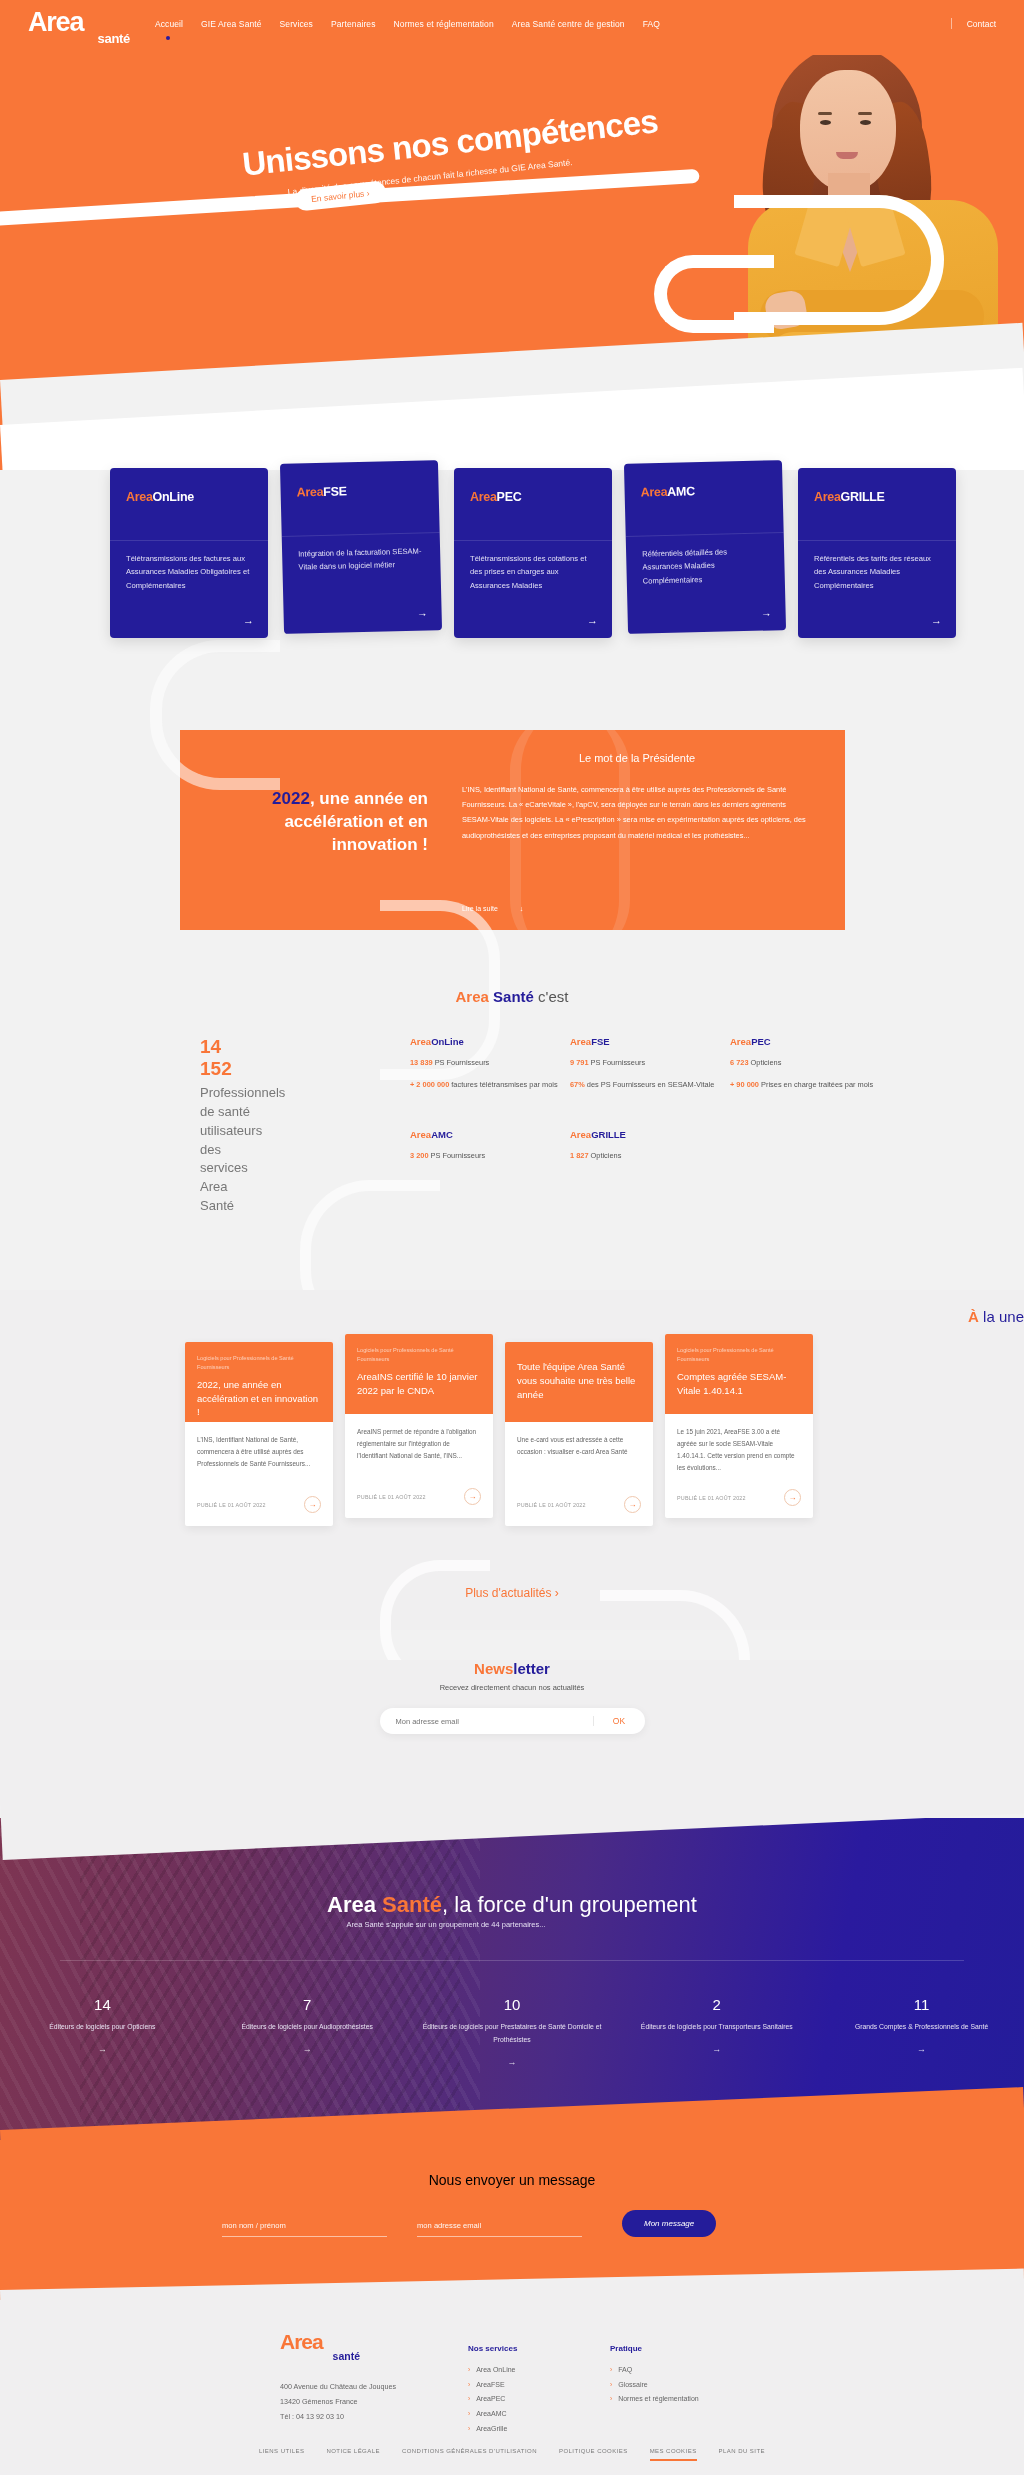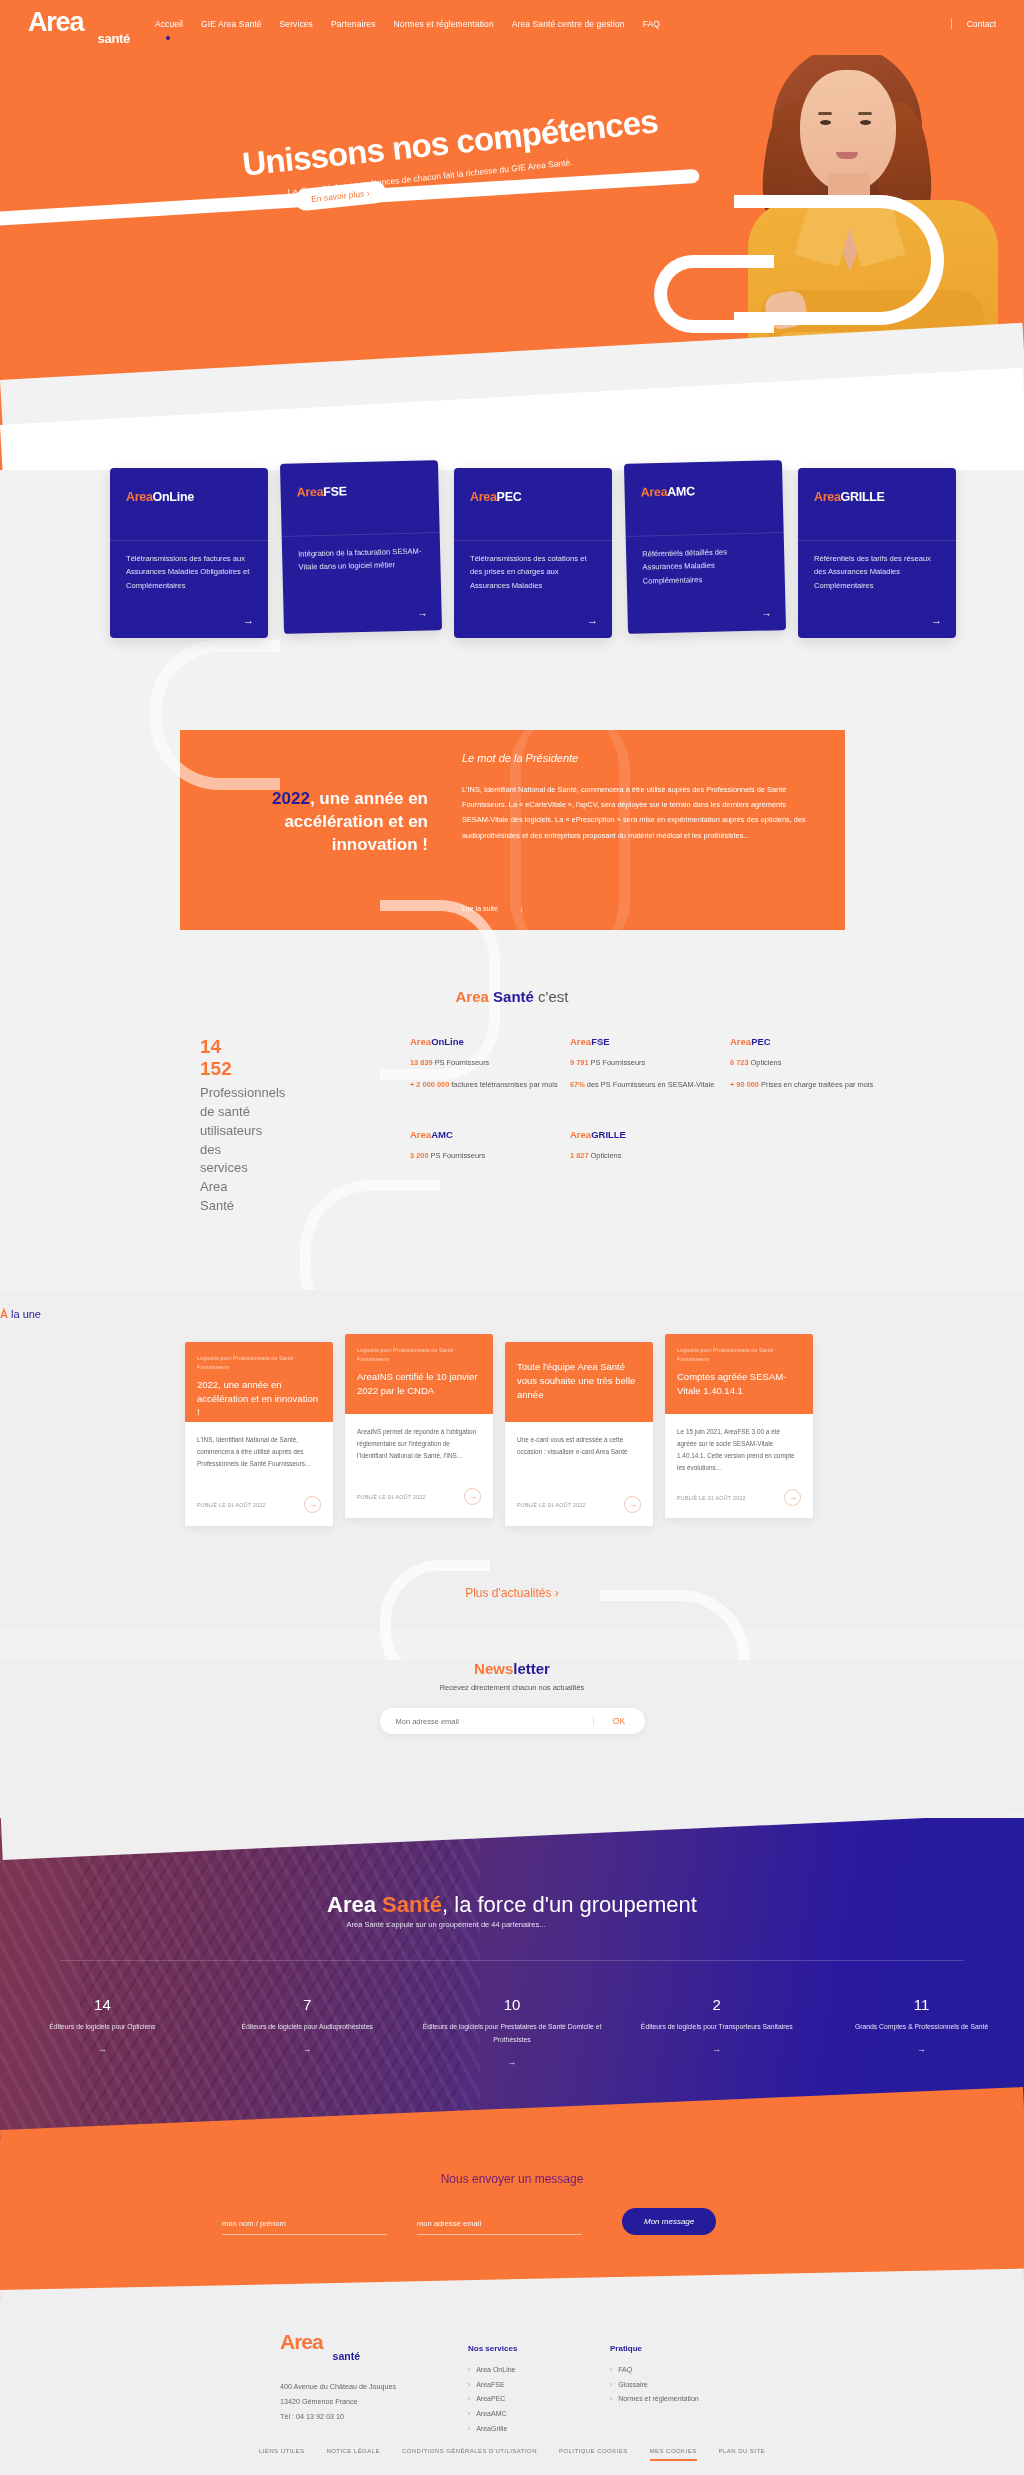--- a/index.html
+++ b/index.html
@@ -103,21 +103,21 @@
   .pres-wrap { position:absolute; top:700px; left:0; width:1024px; height:250px; }
   .pres { position:absolute; left:180px; top:30px; width:665px; height:200px;
           background:#F97638; overflow:hidden; }
   .pres-squig { position:absolute; left:330px; top:-20px; width:120px; height:250px;
           border:11px solid rgba(255,255,255,.12); border-top:none; border-bottom:none;
           border-radius:60px; }
   .pres-left { position:absolute; left:28px; top:58px; width:220px; text-align:right; }
   .pres-left h3 { font-size:17px; font-weight:bold; color:#fff; line-height:1.35; }
   .pres-left h3 .yr { color:#241C9A; }
   .pres-right { position:absolute; left:282px; top:22px; width:350px; }
-  .pres-right h4 { color:#fff; font-size:11px; font-weight:normal; text-align:left; margin-bottom:18px;font-style:italic; }
+  .pres-right h4 { color:#fff; font-size:11px; font-weight:normal; text-align:center; margin-bottom:18px; }
   .pres-right p { color:#fff; font-size:7.4px; line-height:2.05; }
   .pres-more { position:absolute; left:282px; bottom:18px; color:#fff; font-size:7px; }
   .pres-more .ar { margin-left:22px; }
 
   
   .stats { position:absolute; top:980px; left:0; width:1024px; height:320px; background:transparent;}
   .stats-title { text-align:center; font-size:15px; padding-top:8px; }
   .stats-title .o { color:#F97638; font-weight:bold;}
   .stats-title .b { color:#241C9A; font-weight:bold;}
   .stats-title .g { color:#555; }
@@ -129,21 +129,21 @@
   .stat-row { display:flex; gap:0; }
   .stat-col { width:160px; margin-bottom:28px; }
   .stat-col .name { font-size:9.5px; font-weight:bold; margin-bottom:10px; }
   .stat-col .name .o { color:#F97638; }
   .stat-col .name .b { color:#241C9A; }
   .stat-col .line { font-size:7.4px; color:#555; line-height:1.6; margin-bottom:10px;}
   .stat-col .line b { color:#F97638; font-weight:bold; }
 
   
   .une-wrap { position:absolute; top:1290px; left:0; width:1024px; height:340px; background:#f0eff0;}
-  .une-title { text-align:left; padding-top:18px; font-size:11px; }
+  .une-title { text-align:right; padding-top:18px; font-size:15px; }
   .une-title .o { color:#F97638; font-weight:bold; }
   .une-title .b { color:#241C9A; }
   .news { position:absolute; top:52px; left:185px; display:flex; gap:12px; }
   .ncard { width:148px; background:#fff; border-radius:2px; overflow:hidden;
            box-shadow:0 3px 10px rgba(0,0,0,.07); }
   .ncard.up { transform:translateY(-8px); }
   .ncard-top { background:#F97638; padding:12px 12px 14px 12px; height:80px; }
   .ncard-cat { color:rgba(255,255,255,.65); font-size:5.6px; line-height:1.6; margin-bottom:6px;}
   .ncard-h { color:#fff; font-size:9.5px; line-height:1.45; font-weight:normal; }
   .ncard-body { padding:12px 12px 8px 12px; }
@@ -190,21 +190,21 @@
   .grp-line { position:absolute; left:60px; top:160px; width:904px; height:1px;
             background:rgba(255,255,255,.18); z-index:3;}
   .grp-stats { position:absolute; top:196px; left:0; width:1024px; display:flex; z-index:3;}
   .gs { flex:1; text-align:center; }
   .gs .n { color:#fff; font-size:15px; font-weight:300; }
   .gs .l { color:#e8e3f2; font-size:6.8px; line-height:1.9; margin-top:8px; }
   .gs .a { color:#fff; font-size:9px; margin-top:10px; opacity:.8;}
 
   
   .contact { position:absolute; top:2140px; left:0; width:1024px; height:170px; background:#F97638;}
-  .contact h3 { text-align:center; color:#701a75; font-size:12px; padding-top:32px; font-weight:normal;}
+  .contact h3 { text-align:center; color:#000000; font-size:14px; padding-top:32px; font-weight:normal;}
   .contact-form { margin:22px auto 0 auto; width:580px; display:flex; align-items:flex-end; gap:30px;}
   .cfield { width:165px; }
   .cfield input { width:100%; border:none; border-bottom:1px solid rgba(255,255,255,.55);
            background:transparent; outline:none; color:#fff; font-size:7.6px; padding-bottom:6px;
            font-family:"Liberation Sans", sans-serif;}
   .cfield input::placeholder { color:rgba(255,255,255,.95); }
   .cbtn { background:#241C9A; color:#fff; border:none; border-radius:16px;
           font-size:8px; padding:9px 22px; cursor:pointer; margin-left:10px;font-style:italic;}
   .contact-wedge { position:absolute; left:0; top:150px; width:1024px; height:60px;
           background:#f0eff0; transform:rotate(-1.2deg); transform-origin:left top;}

